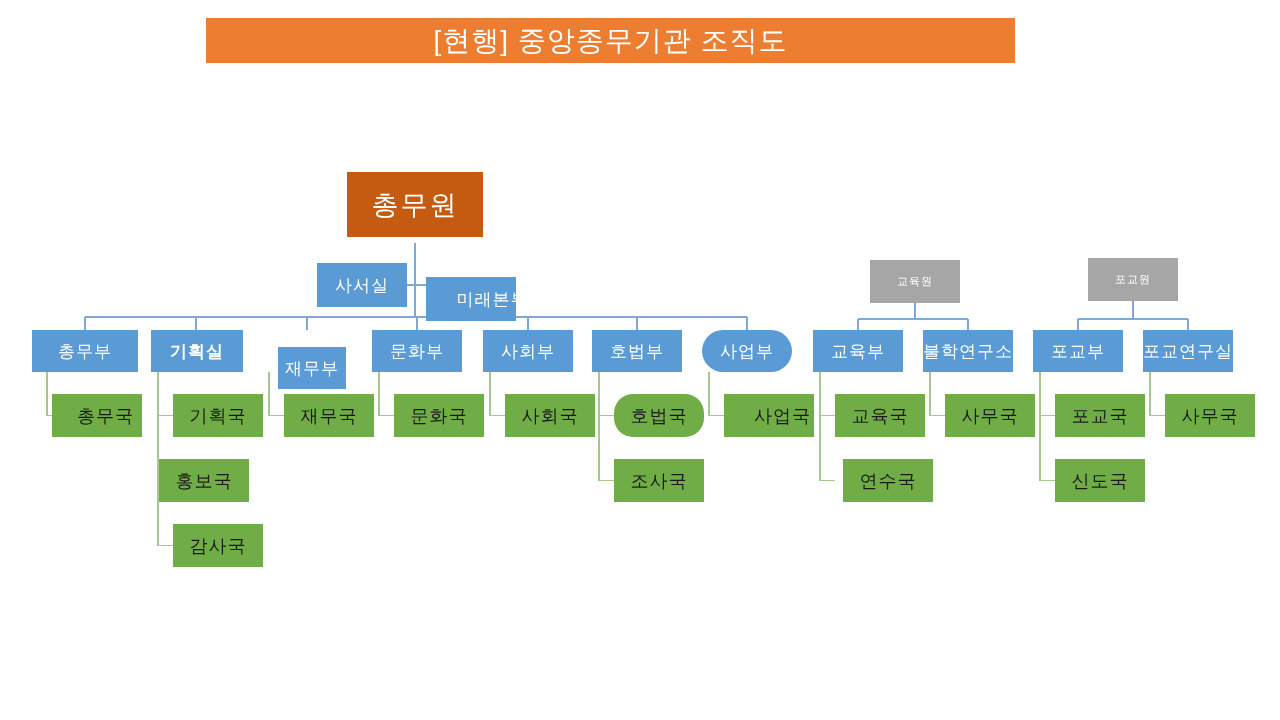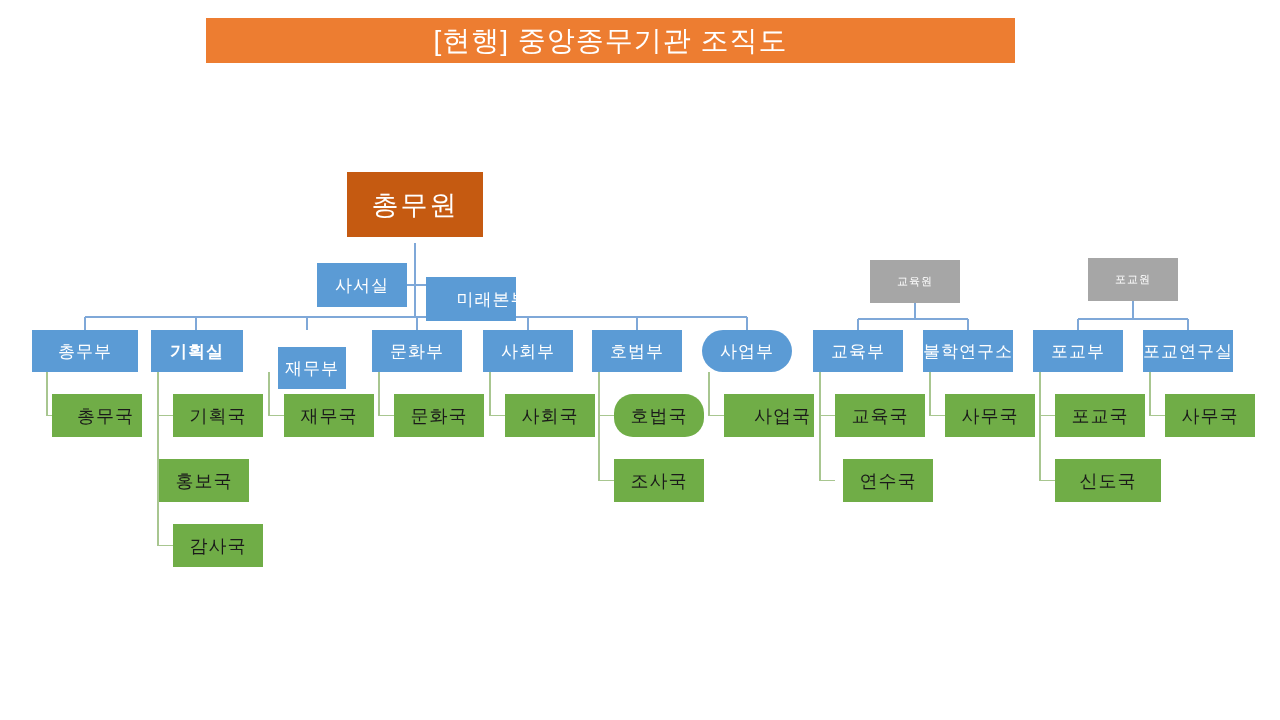--- a/index.html
+++ b/index.html
@@ -145,17 +145,17 @@
       <div class="node bureau" style="left: 724px; top: 394px; width: 90px; height: 43px; padding-left: 27px;">사업국</div>
       <div class="node org" style="left: 870px; top: 260px; width: 90px; height: 43px;">교육원</div>
       <div class="node dept" style="left: 813px; top: 330px; width: 90px; height: 42px;">교육부</div>
       <div class="node bureau" style="left: 835px; top: 394px; width: 90px; height: 43px;">교육국</div>
       <div class="node bureau" style="left: 835px; top: 459px; width: 90px; height: 43px; margin-left: 8px;">연수국</div>
       <div class="node dept" style="left: 923px; top: 330px; width: 90px; height: 42px;">불학연구소</div>
       <div class="node bureau" style="left: 945px; top: 394px; width: 90px; height: 43px;">사무국</div>
       <div class="node org" style="left: 1088px; top: 258px; width: 90px; height: 43px;">포교원</div>
       <div class="node dept" style="left: 1033px; top: 330px; width: 90px; height: 42px;">포교부</div>
       <div class="node bureau" style="left: 1055px; top: 394px; width: 90px; height: 43px;">포교국</div>
-      <div class="node bureau" style="left: 1055px; top: 459px; width: 106px; height: 43px;">신도국</div>
+      <div class="node bureau" style="left: 1055px; top: 459px; width: 90px; height: 43px;">신도국</div>
       <div class="node dept" style="left: 1143px; top: 330px; width: 90px; height: 42px;">포교연구실</div>
       <div class="node bureau" style="left: 1165px; top: 394px; width: 90px; height: 43px;">사무국</div>
     </div>
 </div>
 
 </body></html>

